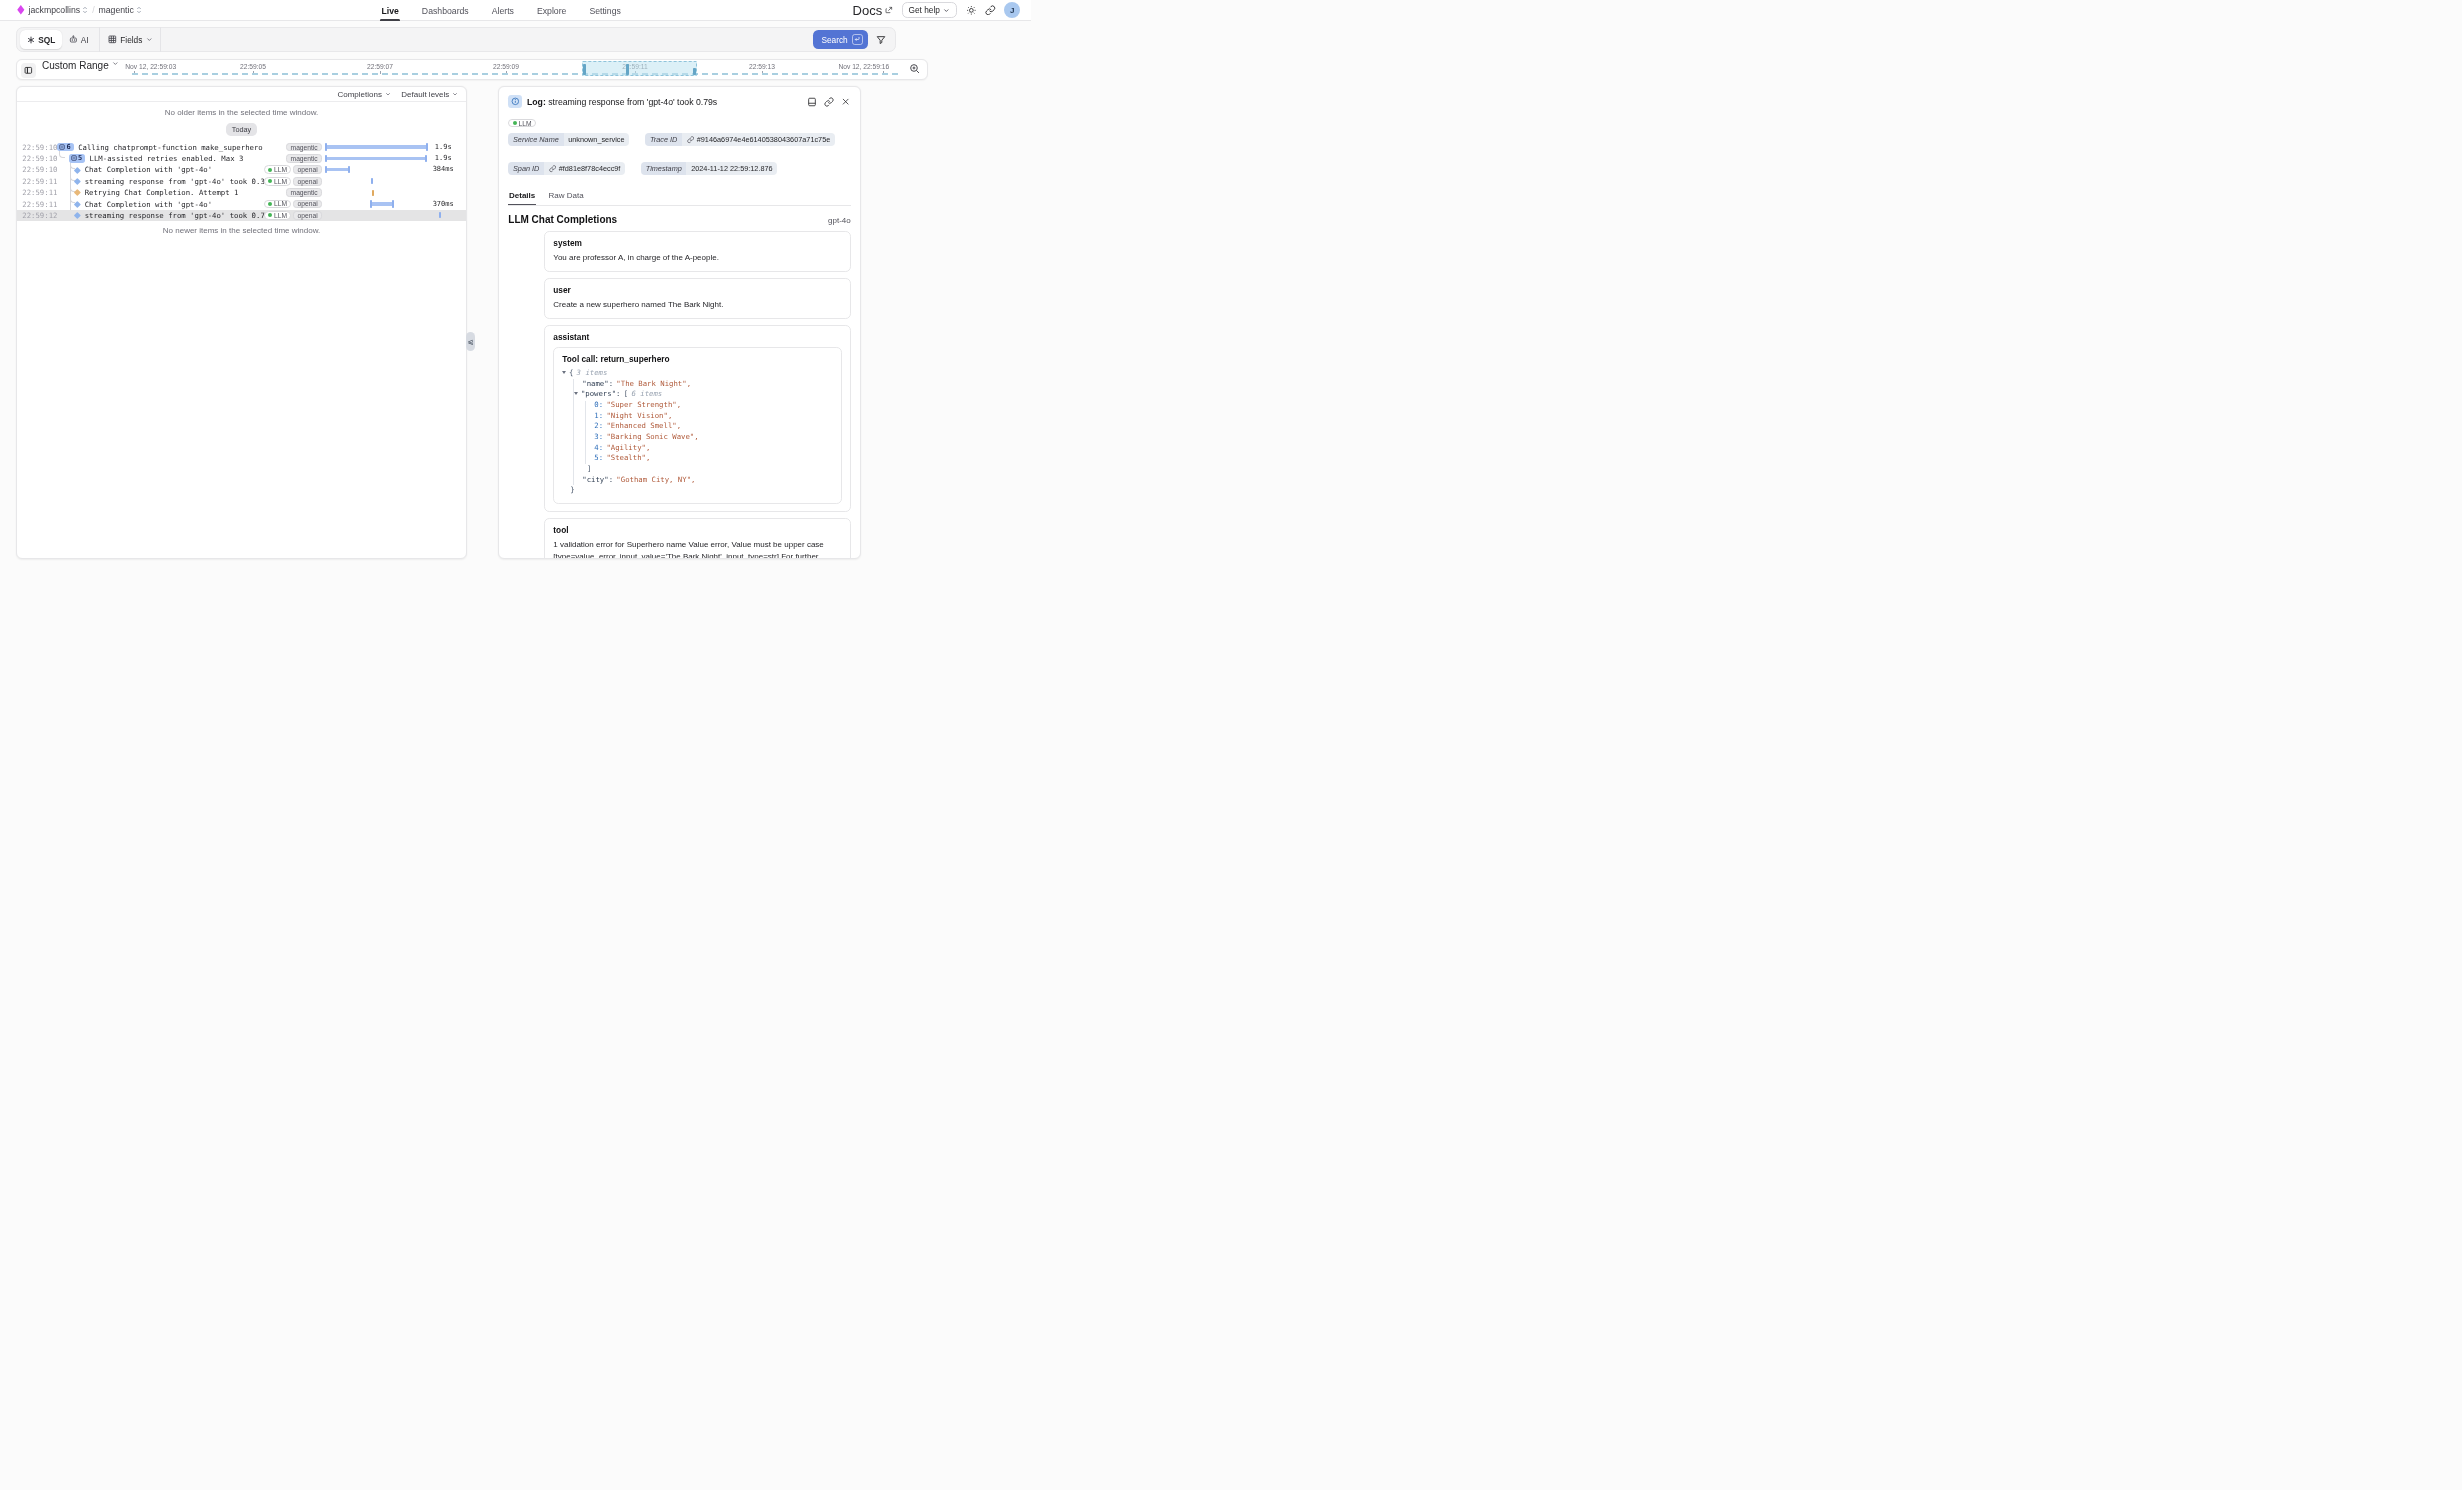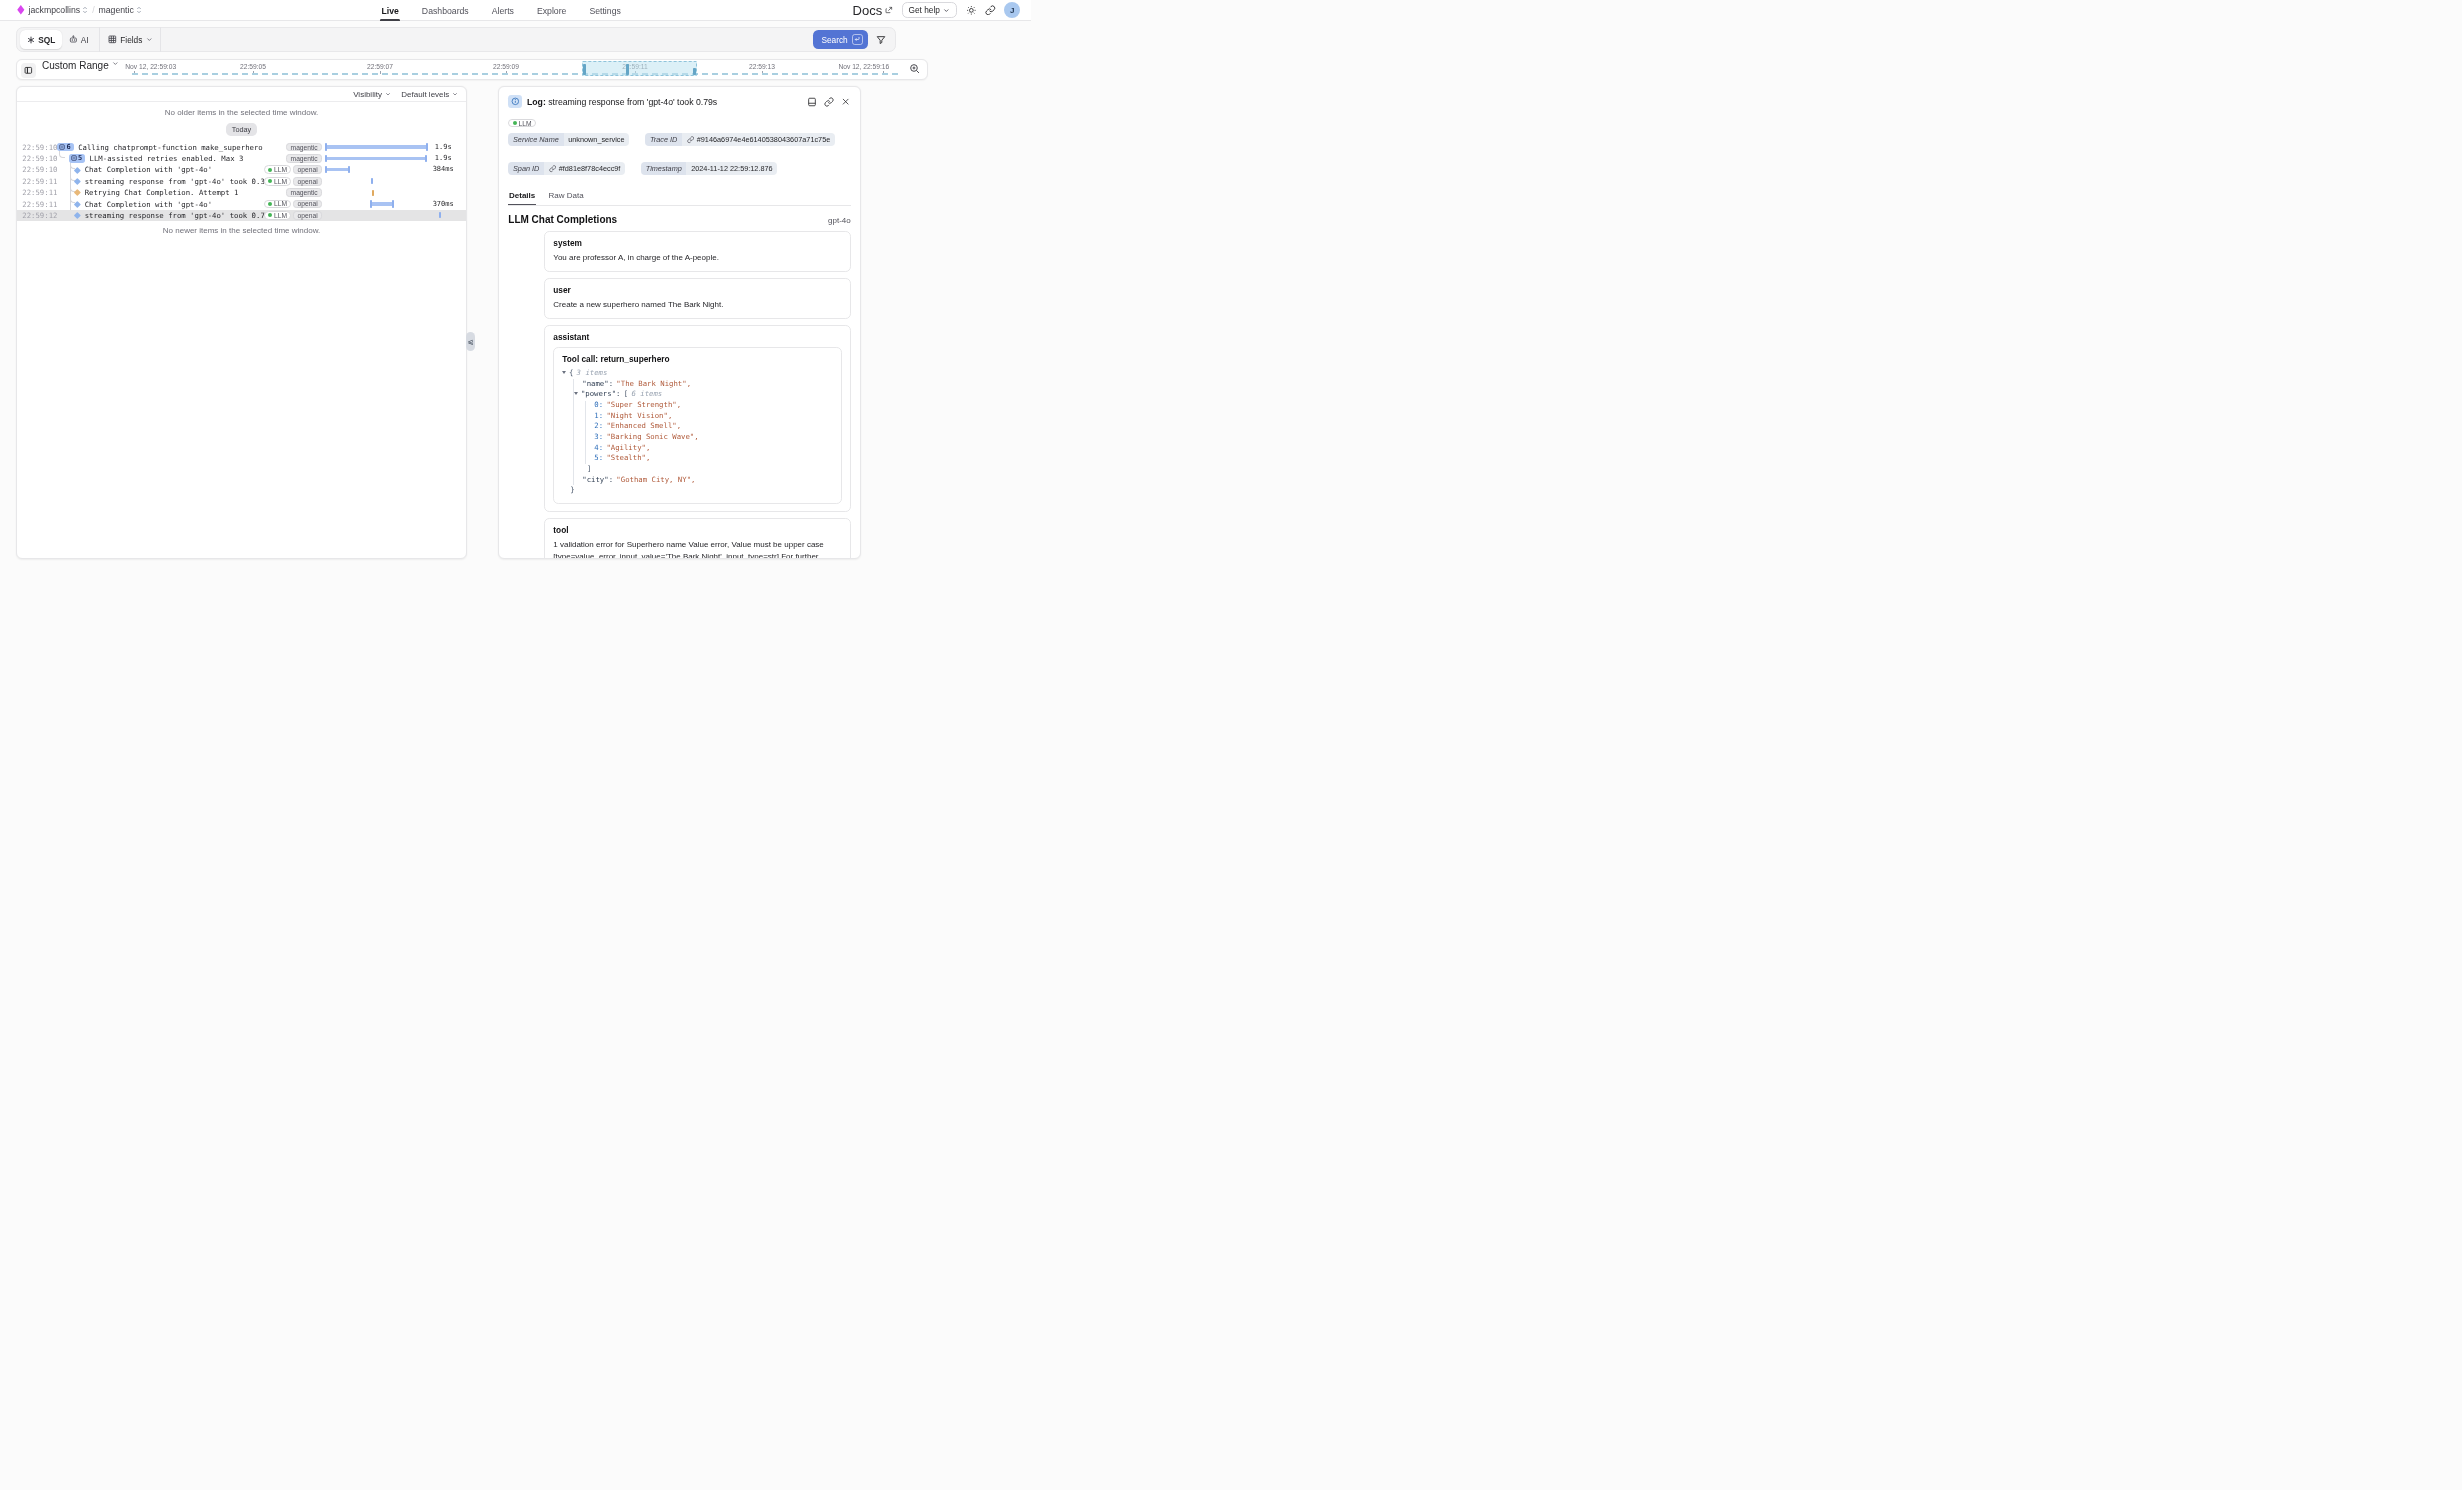--- a/index.html
+++ b/index.html
@@ -268,21 +268,21 @@
           <circle cx="10.5" cy="10.5" r="7"></circle>
           <path d="M21 21l-5-5"></path>
           <path d="M10.5 7.5v6M7.5 10.5h6"></path>
         </svg>
     </span>
   </div>
 
   <div class="panel leftpanel">
     <div class="loghead">
       <span class="dd">
-        <span>Visibility</span>
+        <span>Completions</span>
         <svg width="6" height="6" viewBox="0 0 12 12" fill="none" stroke="#71717a" stroke-width="1.6">
             <path d="M2.5 4.5 6 8 9.5 4.5"></path>
           </svg>
       </span>
       <span class="dd">
         <span>Default levels</span>
         <svg width="6" height="6" viewBox="0 0 12 12" fill="none" stroke="#71717a" stroke-width="1.6">
             <path d="M2.5 4.5 6 8 9.5 4.5"></path>
           </svg>
       </span>

